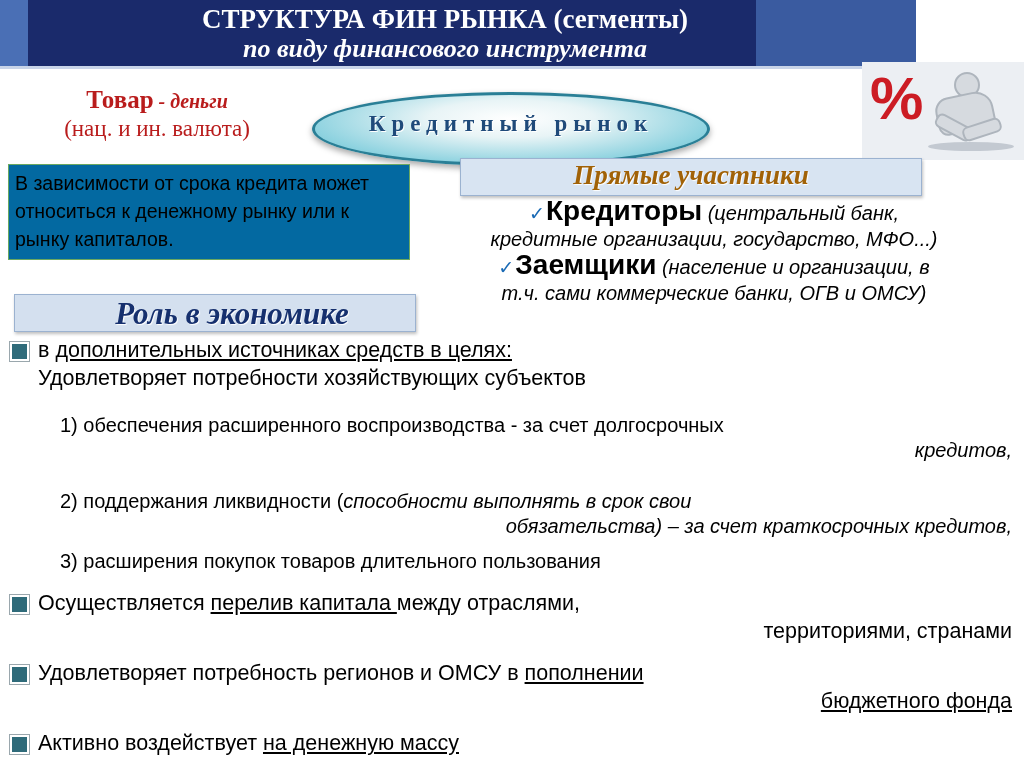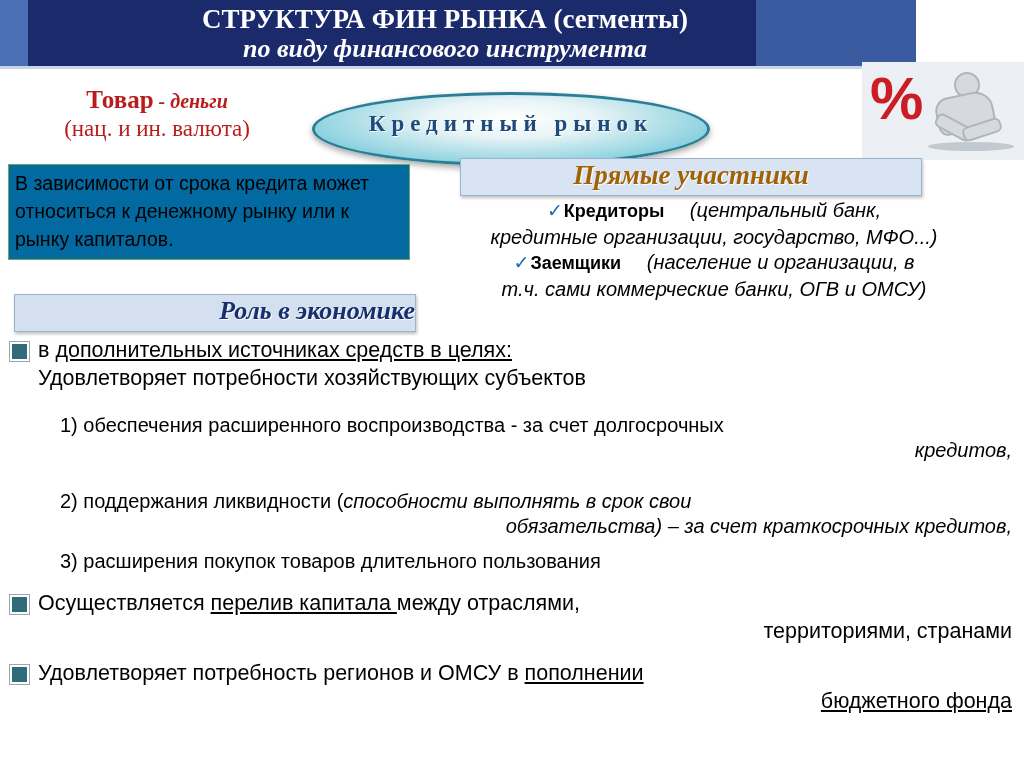--- a/index.html
+++ b/index.html
@@ -205,26 +205,25 @@
     font-size: 20px;
     line-height: 25px;
   }
   .participants .check {
     color: #1a6ab5;
     font-size: 19px;
     margin-right: 1px;
   }
   .participants .bold {
     font-weight: bold;
-    font-size: 18px;
+    font-size: 28px;
   }
   .participants .ital {
     font-style: italic;
     font-size: 20px;
-    padding-left: 20px;
   }
   .participants .indent {
     display: block;
     text-align: center;
     font-style: italic;
     font-size: 20px;
     line-height: 26px;
   }
 
   
@@ -232,25 +231,25 @@
     position: absolute;
     left: 14px; top: 294px;
     width: 400px; height: 36px;
     background: #d4e0ef;
     border: 1px solid #9bb2d0;
     box-shadow: 1px 2px 3px rgba(0,0,0,0.25);
   }
   .role-banner .txt {
     position: absolute;
     left: 0; right: 0; top: 1px;
-    text-align: right;
-    font-family: "Liberation Serif", serif;
-    font-style: italic;
-    font-weight: bold;
-    font-size: 26px;
+    text-align: center;
+    font-family: "Liberation Serif", serif;
+    font-style: italic;
+    font-weight: bold;
+    font-size: 31px;
     color: #16306e;
     text-shadow: 1px 1px 1px #ffffff;
     margin-left: 34px;
   }
 
   
   .bullets {
     position: absolute;
     left: 0; top: 336px;
     width: 1024px;
@@ -353,14 +352,18 @@
     <div class="t22"><span>Осуществляется  </span><span class="u">перелив капитала </span><span>между отраслями,</span></div>
     <div class="t22 right">территориями, странами</div>
   </div>
 
   <div class="bullet-row" style="margin-top:14px;">
     <span class="sq" style="top:6px;"></span>
     <div class="t22"><span>Удовлетворяет потребность регионов и ОМСУ в </span><span class="u">пополнении</span></div>
     <div class="t22 right u">бюджетного фонда</div>
   </div>
 
+  <div class="bullet-row" style="margin-top:14px;">
+    <span class="sq" style="top:6px;"></span>
+    <div class="t22"><span>Активно воздействует </span><span class="u">на денежную массу</span></div>
+  </div>
 
 </div>
 
 </body></html>

